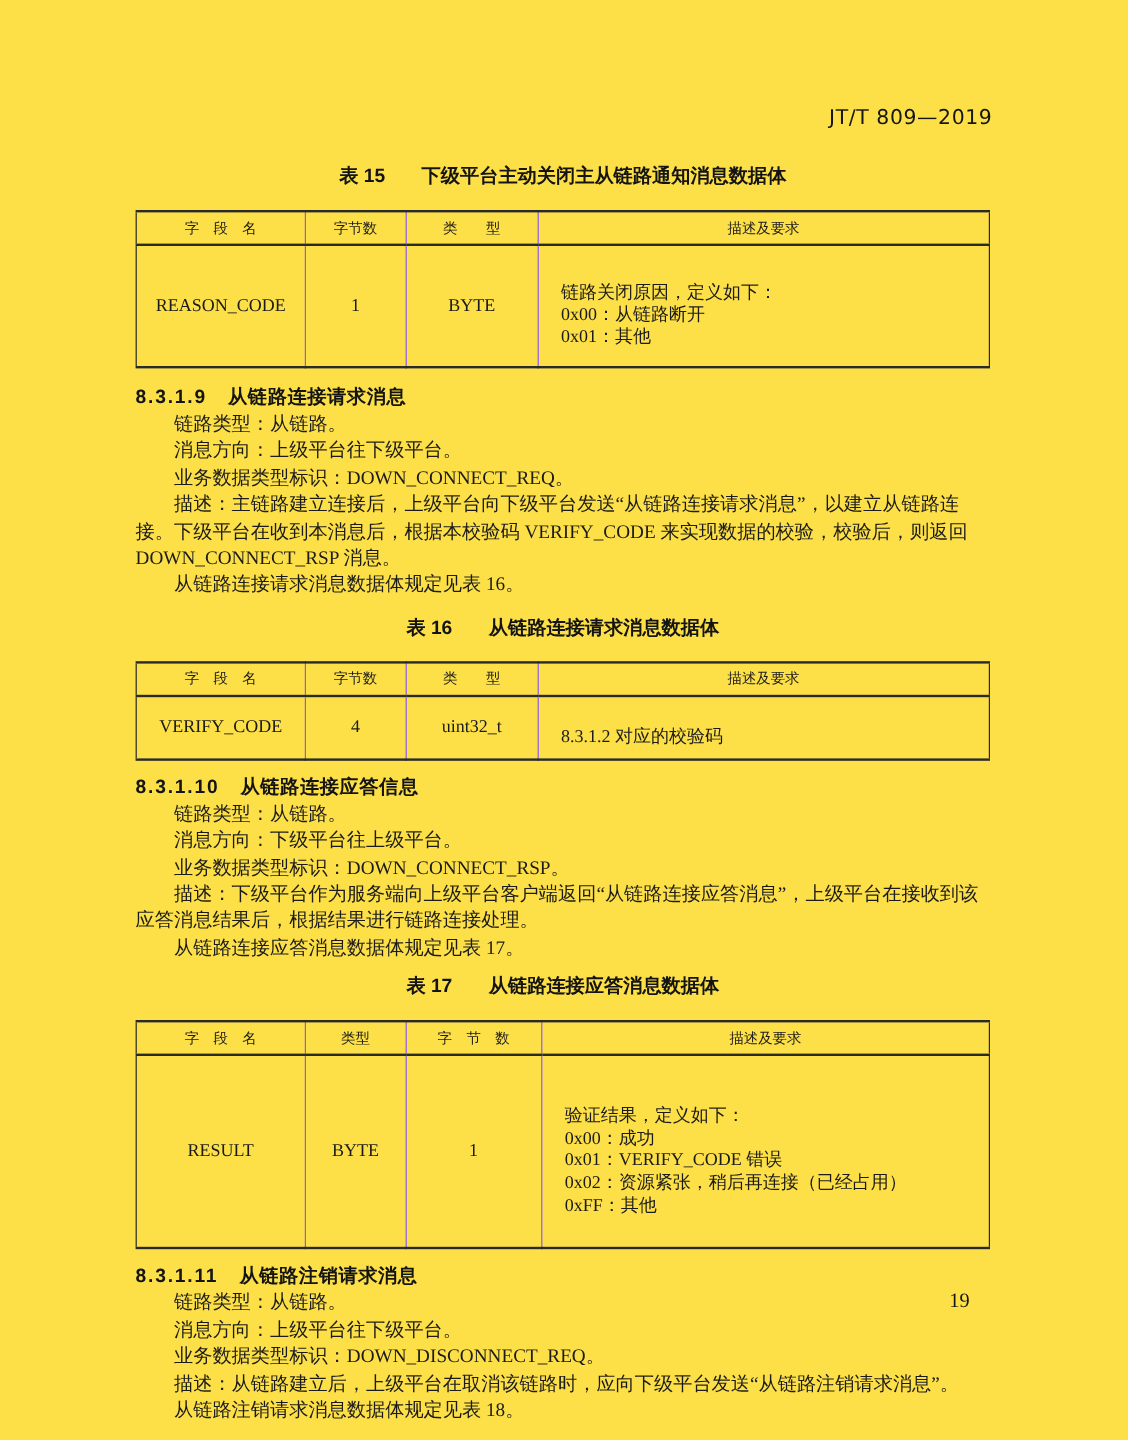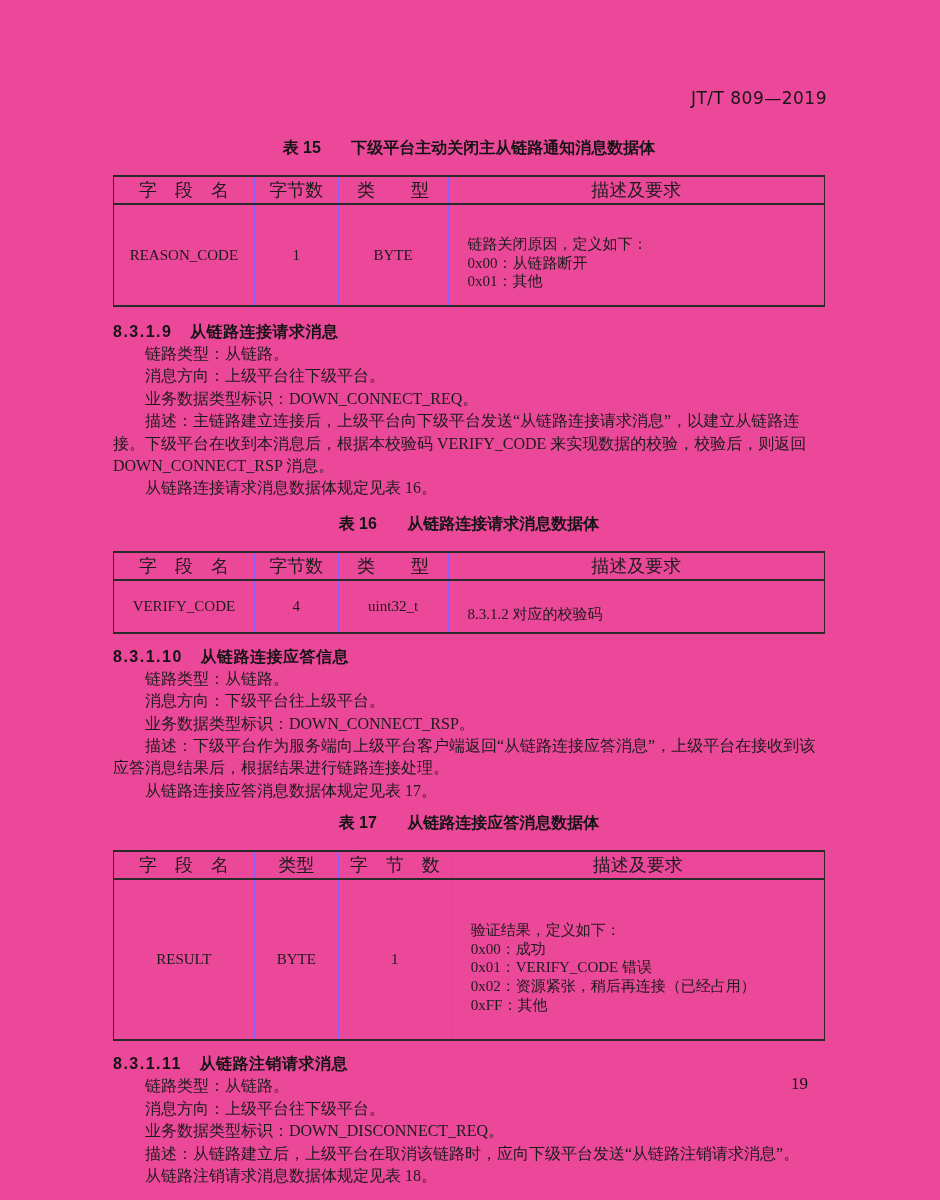--- a/index.html
+++ b/index.html
@@ -1,21 +1,21 @@
 <!DOCTYPE html>
 <html><head>
 <meta charset="utf-8">
 <style>
   html,body{margin:0;padding:0;}
   body{
     width:940px;height:1200px;background:#ffffff;color:#1b1b1b;
     font-family:"Liberation Serif","DejaVu Serif",serif;
     overflow:hidden;
   }
-  .page{position:relative;width:940px;height:1200px;background:#ec4899;}
+  .page{position:relative;width:940px;height:1200px;background:#fde047;}
   .std-no{
     position:absolute;top:88px;right:113px;
     font-family:"DejaVu Sans","Liberation Sans",sans-serif;
     font-size:17px;letter-spacing:0.5px;color:#161616;
   }
   .content{position:absolute;left:113px;top:0;width:712px;}
   
   .tbl-title{
     margin-top:0;text-align:center;
     font-family:"Liberation Sans","DejaVu Sans",sans-serif;
@@ -24,21 +24,21 @@
   .tbl-title .tbl-name{margin-left:1.9em;}
   .tbl-title.first{margin-top:138px;}
   .tbl-title.mid{margin-top:14px;}
   
   table.std-table{
     width:712px;margin-top:17px;border-collapse:collapse;table-layout:fixed;
     border:1px solid #2a2a2a;border-top:2.5px solid #2a2a2a;border-bottom:2.5px solid #2a2a2a;
     font-size:15px;color:#1b1b1b;
   }
   table.std-table th{
-    font-weight:normal;font-size:18px;height:24px;padding:1px 2px;
+    font-weight:normal;font-size:12px;height:24px;padding:1px 2px;
     border-bottom:2px solid #2a2a2a;text-align:center;vertical-align:middle;
   }
   table.std-table th + th, table.std-table td + td{border-left:1px solid #8b5cf6;}
   table.std-table td{vertical-align:middle;text-align:center;padding:2px;}
   table.std-table td.desc{text-align:left;padding:22px 8px 6px 19px;}
   .dline{line-height:18.6px;font-size:15px;}
   .t15 td{height:72px;}
   .t16 td{height:23px;}
   .t17 td{height:131px;}
   

